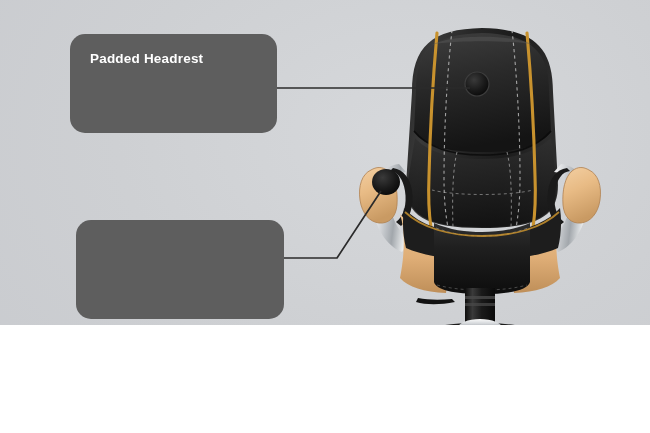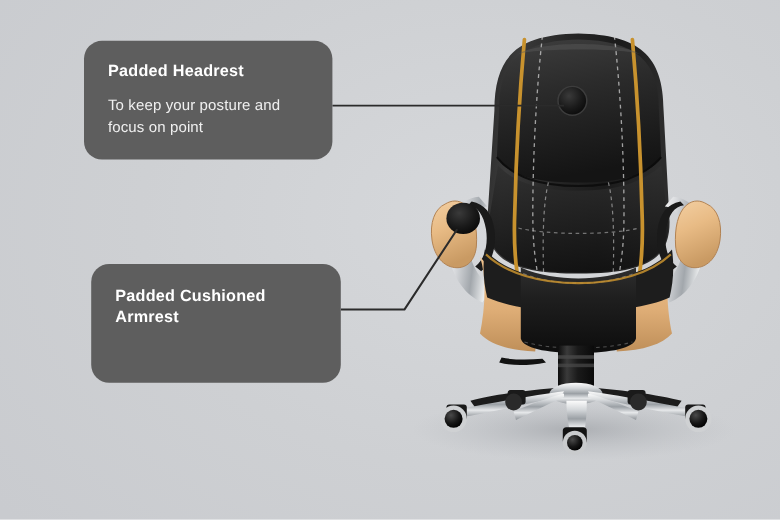--- a/index.html
+++ b/index.html
@@ -5,21 +5,21 @@
   html, body {
     margin: 0;
     padding: 0;
   }
   body {
     font-family: "Liberation Sans", sans-serif;
   }
   #stage {
     position: relative;
     width: 650px;
-    height: 433px;
+    height: 325px;
     overflow: hidden;
     background: #ced0d3;
   }
 
   
   .bg {
     position: absolute;
     inset: 0;
     background:
       radial-gradient(ellipse 520px 380px at 62% 42%, #d6d8db 0%, #ced0d3 55%, #c9cbcf 100%);
@@ -322,22 +322,18 @@
     </g>
   </svg>
 
   <svg id="connectors" viewBox="0 0 650 433">
     <path id="line-headrest" d="M277,88 L470,88" fill="none" stroke="#2b2b2b" stroke-width="1.6"></path>
     <path id="line-armrest" d="M284,258 L337,258 L381,191" fill="none" stroke="#2b2b2b" stroke-width="1.7" stroke-linejoin="round"></path>
   </svg>
 
   <div class="callout" id="callout-headrest" style="background: rgb(94, 94, 94); color: rgb(255, 255, 255);">
     <div class="callout-title">Padded Headrest</div>
-    <div class="callout-body">To keep your posture and
-focus on point</div>
   </div>
 
   <div class="callout" id="callout-armrest" style="background: rgb(94, 94, 94); color: rgb(255, 255, 255);">
-    <div class="callout-title">Padded  Cushioned
-Armrest</div>
   </div>
 
 </div>
 
 </body></html>

